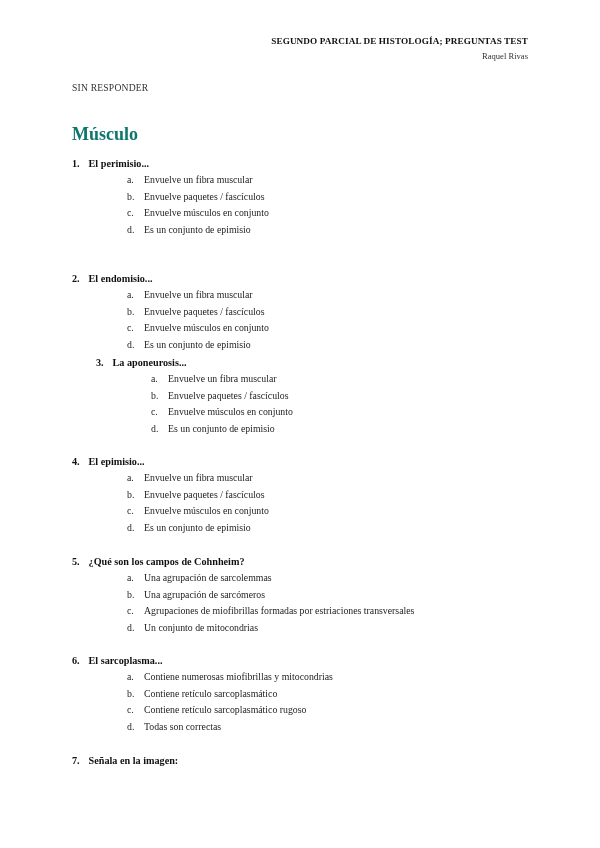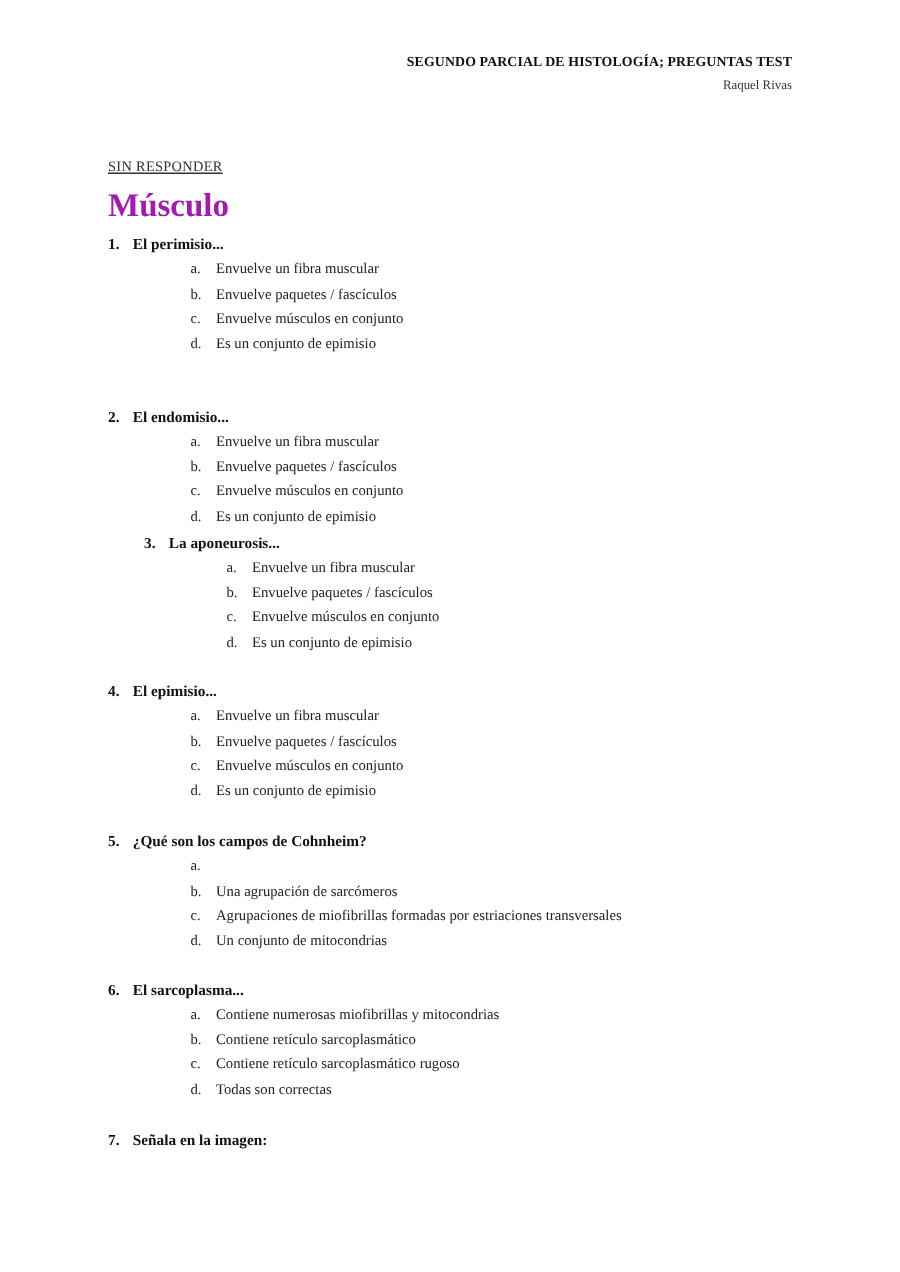--- a/index.html
+++ b/index.html
@@ -9,26 +9,26 @@
     }
     .header-title {
       position: absolute; right: 72px; top: 36px;
       font-size: 9.2px; font-weight: bold; letter-spacing: 0.1px; color: #111;
     }
     .header-author {
       position: absolute; right: 72px; top: 51px;
       font-size: 8.6px; color: #333; text-align: center;
     }
     .status {
-      position: absolute; left: 72px; top: 106px;
-      font-size: 9.6px; color: #333; letter-spacing: 0.2px; text-decoration: underline;
+      position: absolute; left: 72px; top: 82px;
+      font-size: 9.6px; color: #333; letter-spacing: 0.2px;
     }
     .section-title {
       position: absolute; left: 72px; top: 124px;
-      font-size: 22px; font-weight: bold; color: #a21caf;
+      font-size: 18px; font-weight: bold; color: #0f766e;
     }
     .question {
       position: absolute; left: 72px;
     }
     .q-stem {
       font-size: 10.2px; font-weight: bold; color: #111; height: 16px; line-height: 16px;
     }
     .q-num { display: inline-block; width: 14px; }
     .opt {
       position: relative; height: 16.5px; line-height: 16.5px; font-size: 9.8px; color: #222;
@@ -123,20 +123,21 @@
   <div class="opt">
       <span class="opt-letter">d.</span>
       <span class="opt-text">Es un conjunto de epimisio</span>
     </div>
 </div>
 
 <div class="question" style="top:554px;">
   <div class="q-stem"><span class="q-num">5.</span> <span>¿Qué son los campos de Cohnheim?</span></div>
   <div class="opt">
       <span class="opt-letter">a.</span>
+      <span class="opt-text">Una agrupación de sarcolemmas</span>
     </div>
   <div class="opt">
       <span class="opt-letter">b.</span>
       <span class="opt-text">Una agrupación de sarcómeros</span>
     </div>
   <div class="opt">
       <span class="opt-letter">c.</span>
       <span class="opt-text">Agrupaciones de miofibrillas formadas por estriaciones transversales</span>
     </div>
   <div class="opt">

